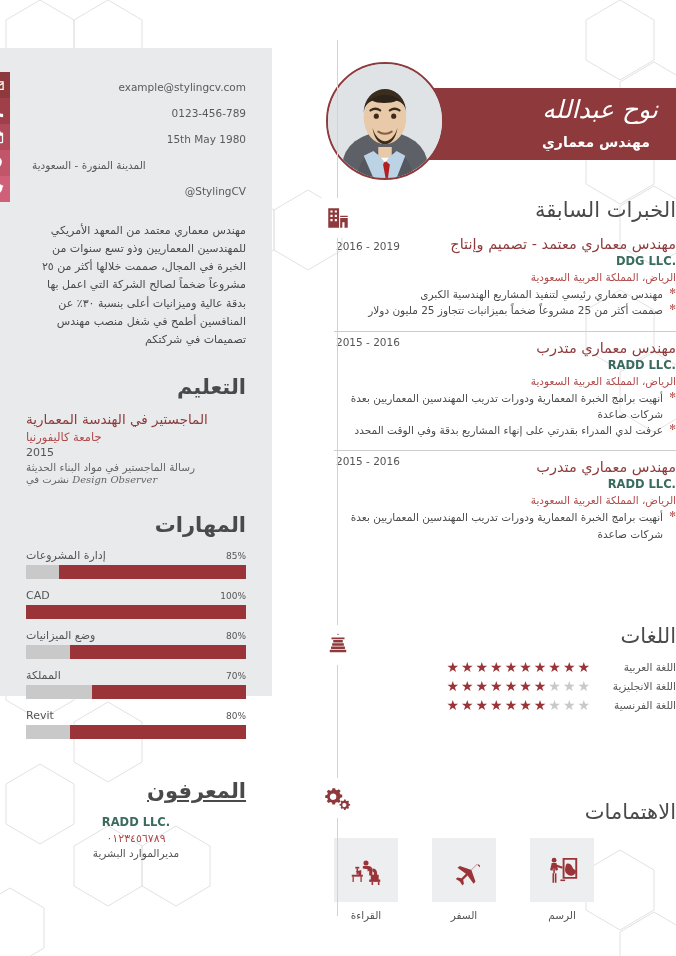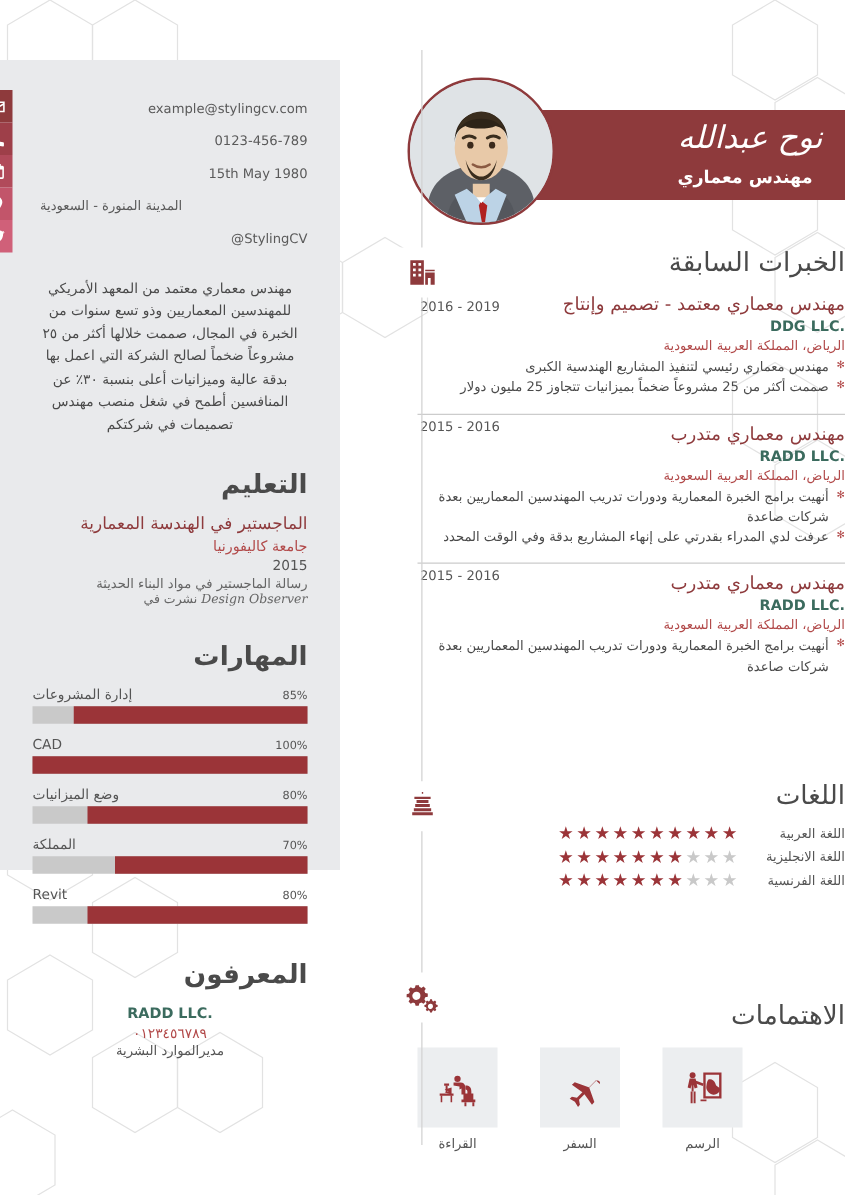--- a/index.html
+++ b/index.html
@@ -197,29 +197,28 @@
     z-index:8;
   }
   .social-btn {
     width:26px; height:26px;
     display:flex; align-items:center; justify-content:center;
   }
   .social-btn svg { width:15px; height:15px; fill:#fff; }
 
   
   .summary {
-    text-align:center;
     font-size:11px;
     color:#4a4a4a;
     line-height:1.65;
     margin-top:4px;
   }
 
   
-  .edu { text-align:right; }
+  .edu { text-align:left; }
   .edu-deg  { font-size:13.5px; color:#8e3a3c; margin-bottom:3px; }
   .edu-uni  { font-size:11.5px; color:#b24a4a; margin-bottom:2px; }
   .edu-year { font-size:11px;   color:#555; margin-bottom:2px; direction:ltr; }
   .edu-note { font-size:10.5px; color:#666; margin-bottom:1px; }
   .edu-pub  { font-size:10px;   color:#666; }
   .edu-pub i { font-family:"DejaVu Serif","Liberation Serif",serif; }
 
   
   .skill { margin-bottom:10px; }
   .skill-top {
@@ -367,21 +366,21 @@
         <div class="skill-top">
           <span class="skill-name">Revit</span>
           <span class="skill-pct">80%</span>
         </div>
         <div class="bar">
           <div class="bar-fill" style="width: 80%;"></div>
         </div>
       </div>
     </div>
 
-    <h2 class="side-sec-head" style="margin-top:28px;">المعرفون</h2>
+    <h2 class="side-sec-head" style="margin-top:40px;text-decoration:underline;">المعرفون</h2>
     <div class="ref">
       <div class="ref-comp">RADD LLC.</div>
       <div class="ref-phone">٠١٢٣٤٥٦٧٨٩</div>
       <div class="ref-role">مديرالموارد البشرية</div>
     </div>
   </aside>
 
   <div class="rail">
     <div class="rail-line"></div>
 

